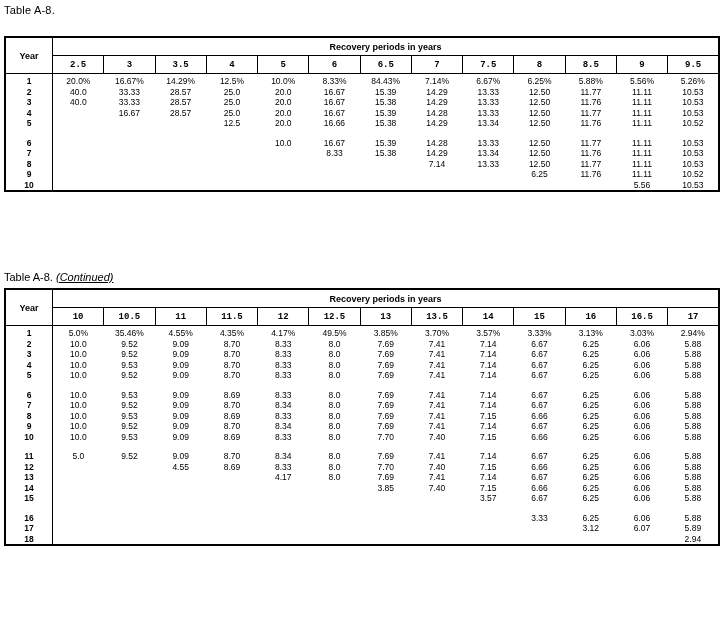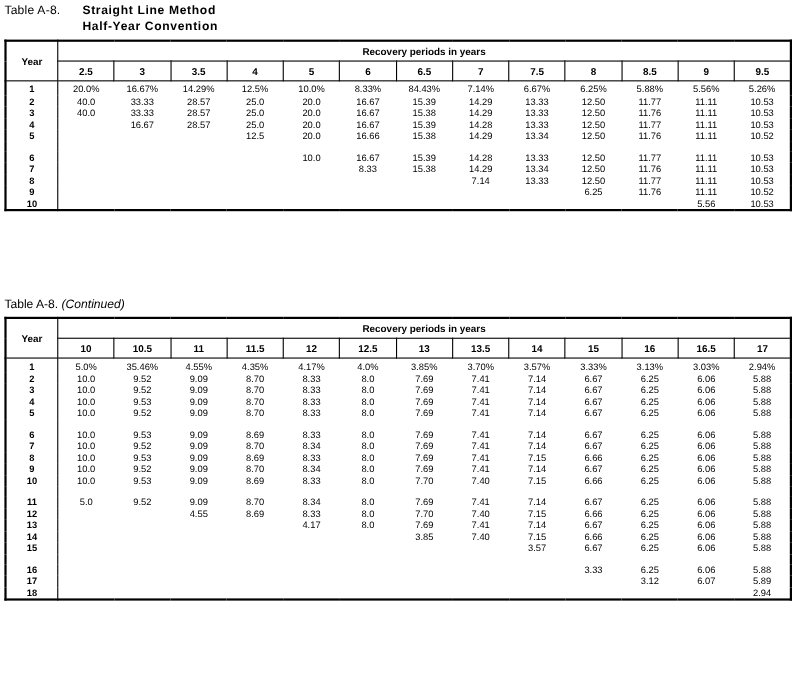--- a/index.html
+++ b/index.html
@@ -66,20 +66,21 @@
   }
   .year-head {
     width: 46px;
     font-size: 9.5px;
     font-weight: bold;
   }
   .col-head {
     height: 17px;
     font-size: 9px;
     font-weight: bold;
+    font-family: Liberation Mono, monospace;
   }
   
   table.mtable tbody td {
     border: none;
     font-size: 8.5px;
     font-weight: normal;
     text-align: center;
     line-height: 10.5px;
     height: 10.5px;
     padding: 0;
@@ -107,39 +108,36 @@
   }
   
   .cont-caption {
     position: absolute;
     left: 4px;
     top: 271px;
     font-size: 11px;
   }
   .cont-caption .ital {
     font-style: italic;
+    text-decoration: underline;
   }
   #table-2 {
     position: absolute;
     left: 4px;
     top: 288px;
     width: 716px;
   }
 </style>
 </head>
 <body>
 
 <div class="page">
 
   <div class="title-row">
     <div class="title-label">Table A-8.</div>
-    <div class="title-lines">
-      <div>Straight Line Method</div>
-      <div>Half-Year Convention</div>
-    </div>
   </div>
 
   <table class="mtable" id="table-1">
     <thead>
       <tr>
         <th class="year-head" rowspan="2">Year</th>
         <th class="hdr-span" colspan="13">Recovery periods in years</th>
       </tr>
       <tr class="colhdr-row">
           <th class="col-head">2.5</th>
@@ -365,21 +363,21 @@
         </tr>
     </thead>
     <tbody>
         <tr>
           <td class="yr">1</td>
           <td>5.0%</td>
           <td>35.46%</td>
           <td>4.55%</td>
           <td>4.35%</td>
           <td>4.17%</td>
-          <td>4.0%</td>
+          <td>49.5%</td>
           <td>3.85%</td>
           <td>3.70%</td>
           <td>3.57%</td>
           <td>3.33%</td>
           <td>3.13%</td>
           <td>3.03%</td>
           <td>2.94%</td>
         </tr>
         <tr>
           <td class="yr">2</td>

